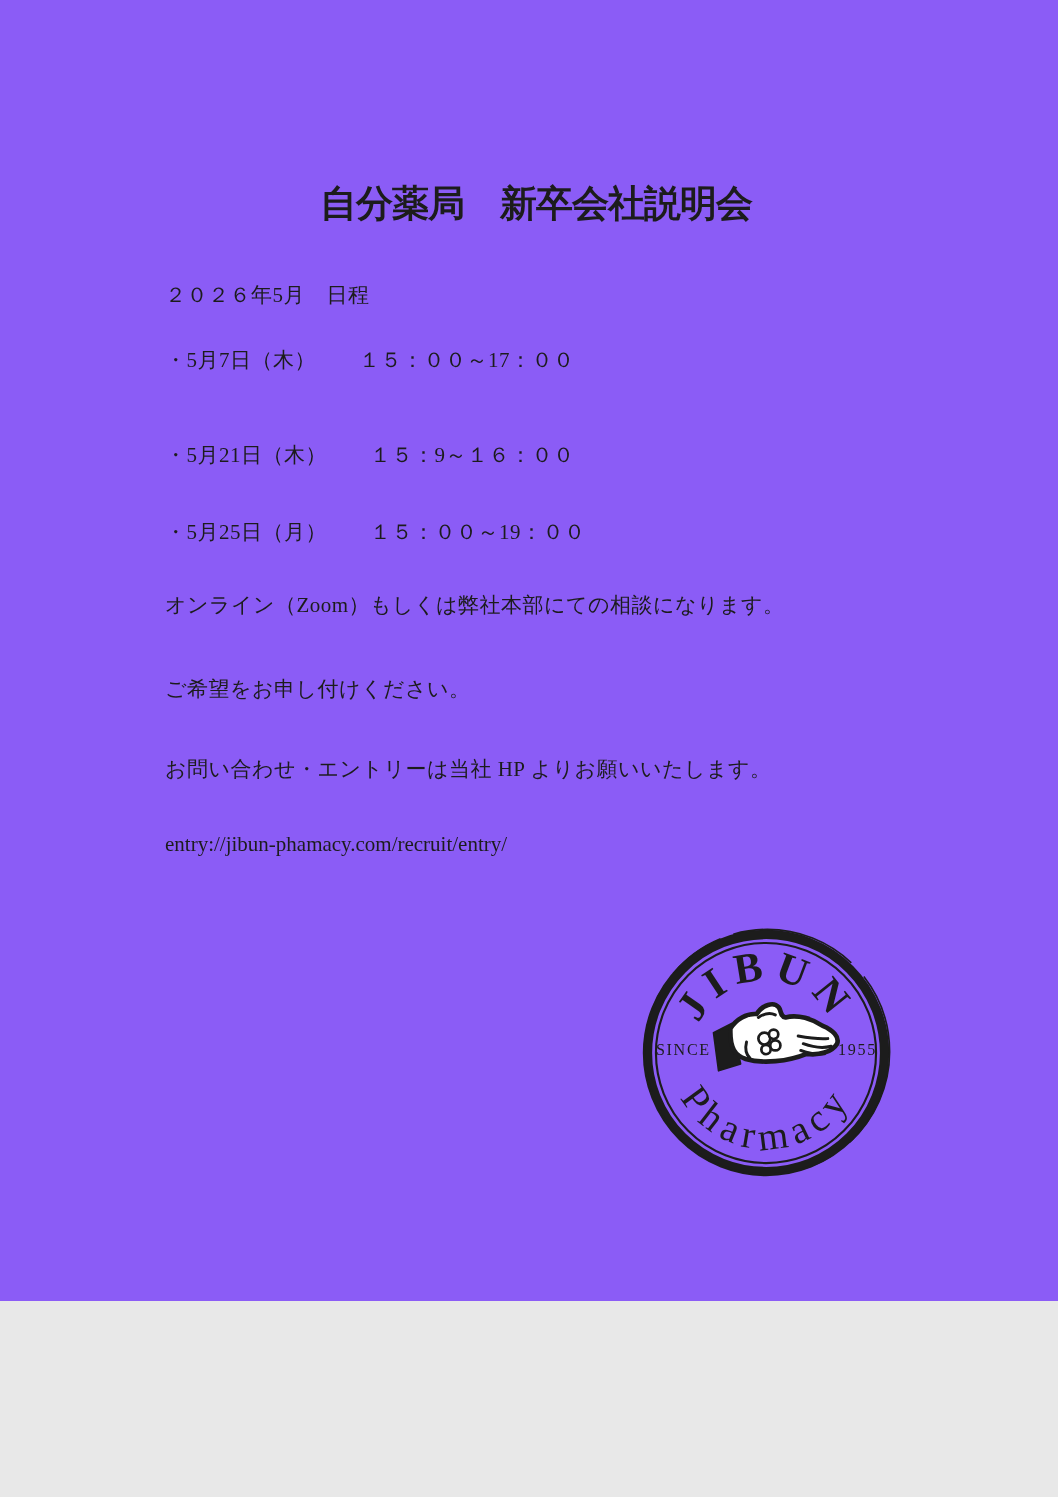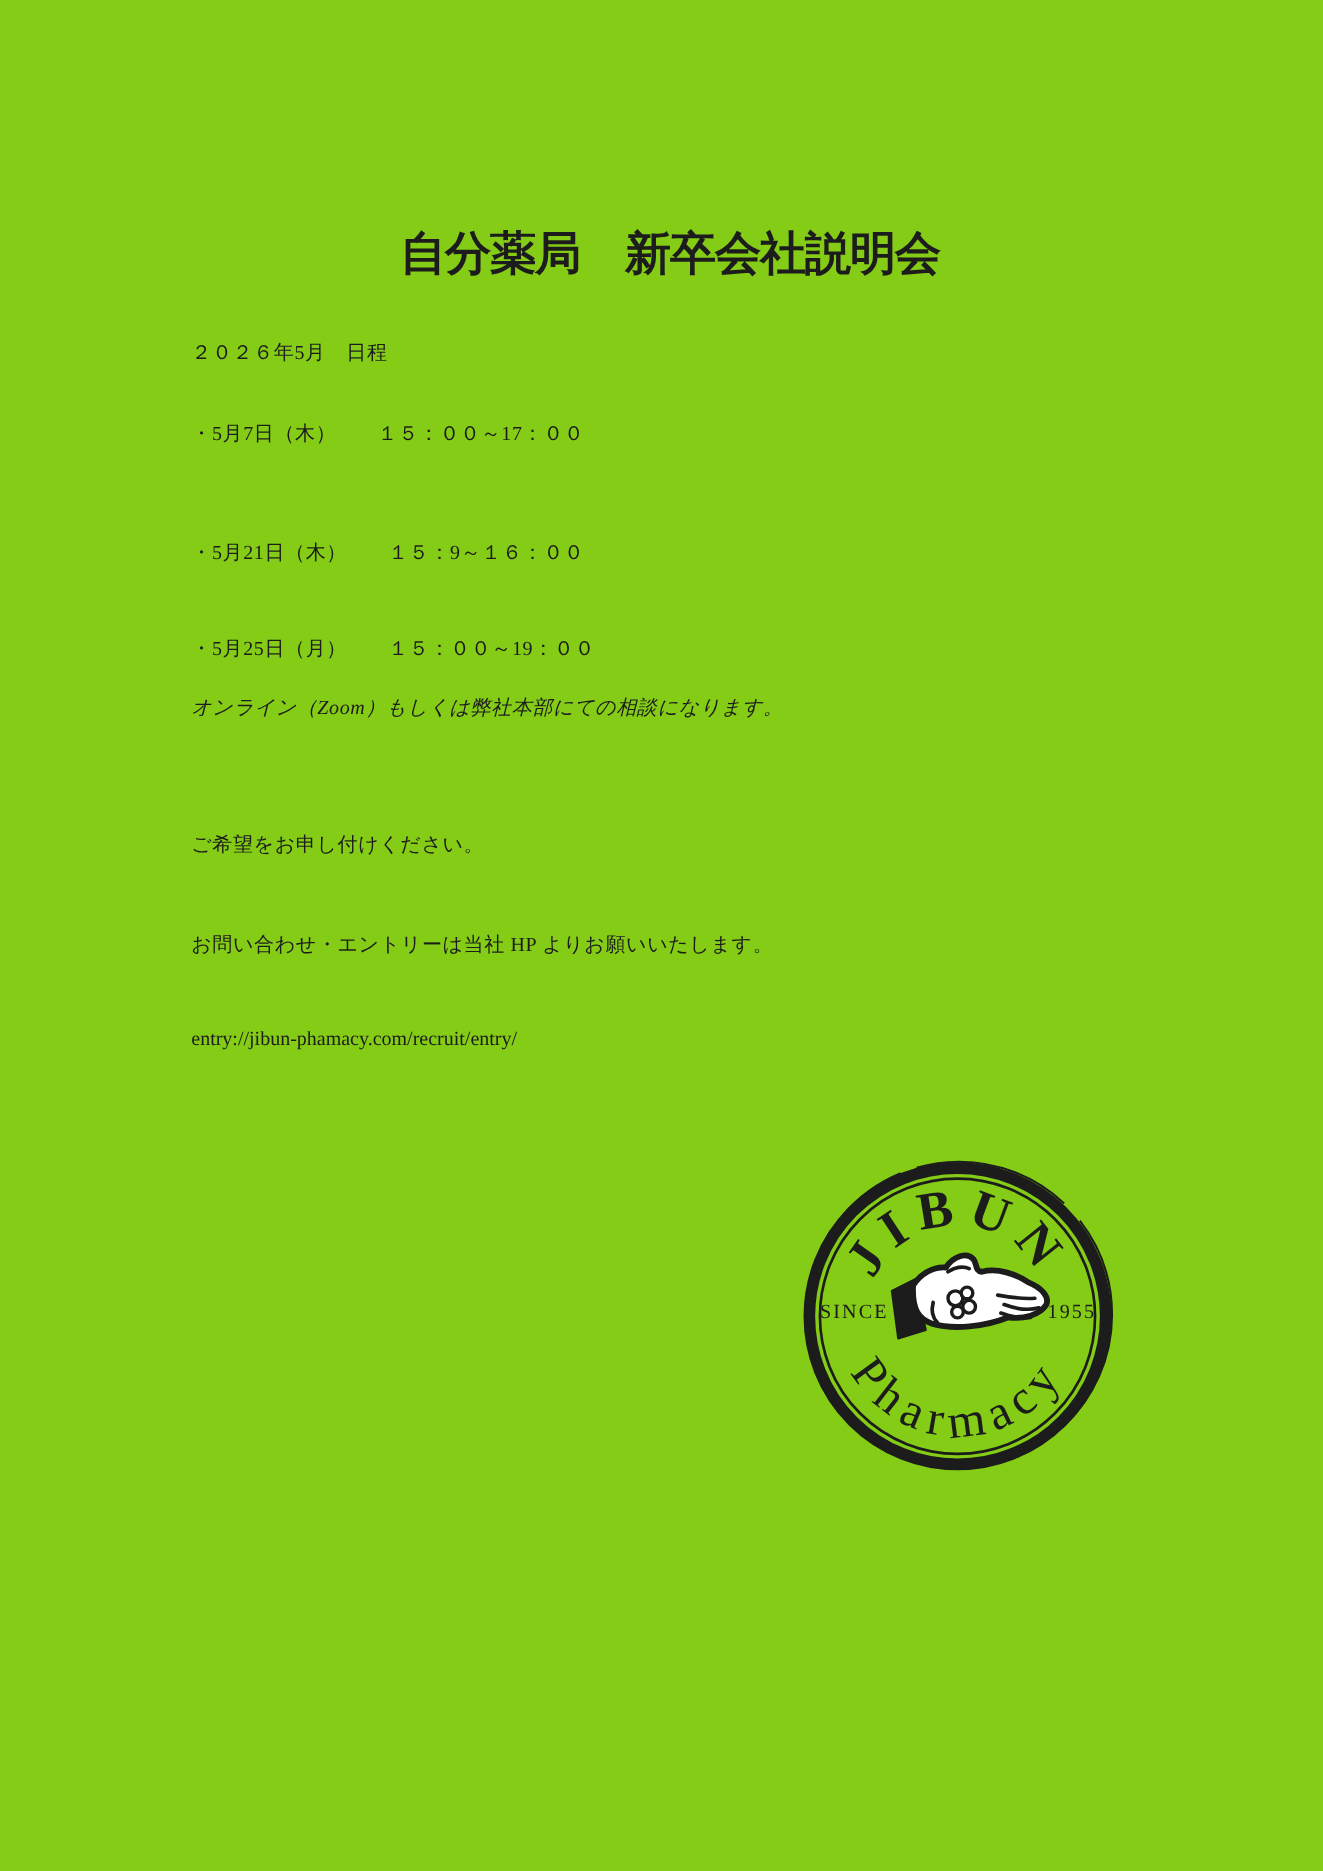--- a/index.html
+++ b/index.html
@@ -1,21 +1,21 @@
 <!DOCTYPE html>
 <html lang="ja"><head>
 <meta charset="utf-8">
 <style>
   html, body { margin: 0; padding: 0; background: #e8e8e8; }
   .page {
     position: relative;
     width: 1058px;
-    height: 1497px;
+    height: 1301px;
     margin: 0 auto;
-    background: #84cc16;
+    background: #8b5cf6;
     color: #1c1c1c;
     font-family: "Liberation Serif", "DejaVu Serif", serif;
     overflow: hidden;
   }
   .doc-title {
     position: absolute;
     top: 181px;
     left: 0;
     width: 100%;
     margin: 0;
@@ -23,31 +23,31 @@
     text-indent: 14px;
     font-size: 37px;
     line-height: 46px;
     font-weight: bold;
     letter-spacing: -1px;
     white-space: pre;
   }
   .line {
     position: absolute;
     left: 153px;
-    margin: 0;
-    font-size: 16px;
+    margin: 12px;
+    font-size: 21px;
     line-height: 30px;
     letter-spacing: 0.5px;
     white-space: pre;
   }
   .l-heading { top: 268px; }
   .l-item1   { top: 333px; }
   .l-item2   { top: 428px; }
   .l-item3   { top: 505px; }
-  .l-note1   { top: 552px; font-style: italic; }
+  .l-note1   { top: 578px; }
   .l-note2   { top: 662px; font-family: Liberation Serif, serif; }
   .l-note3   { top: 742px; }
   .l-url     { top: 817px; letter-spacing: 0; }
   .logo {
     position: absolute;
     left: 639px;
     top: 926px;
     width: 254px;
     height: 254px;
     margin: 0;

